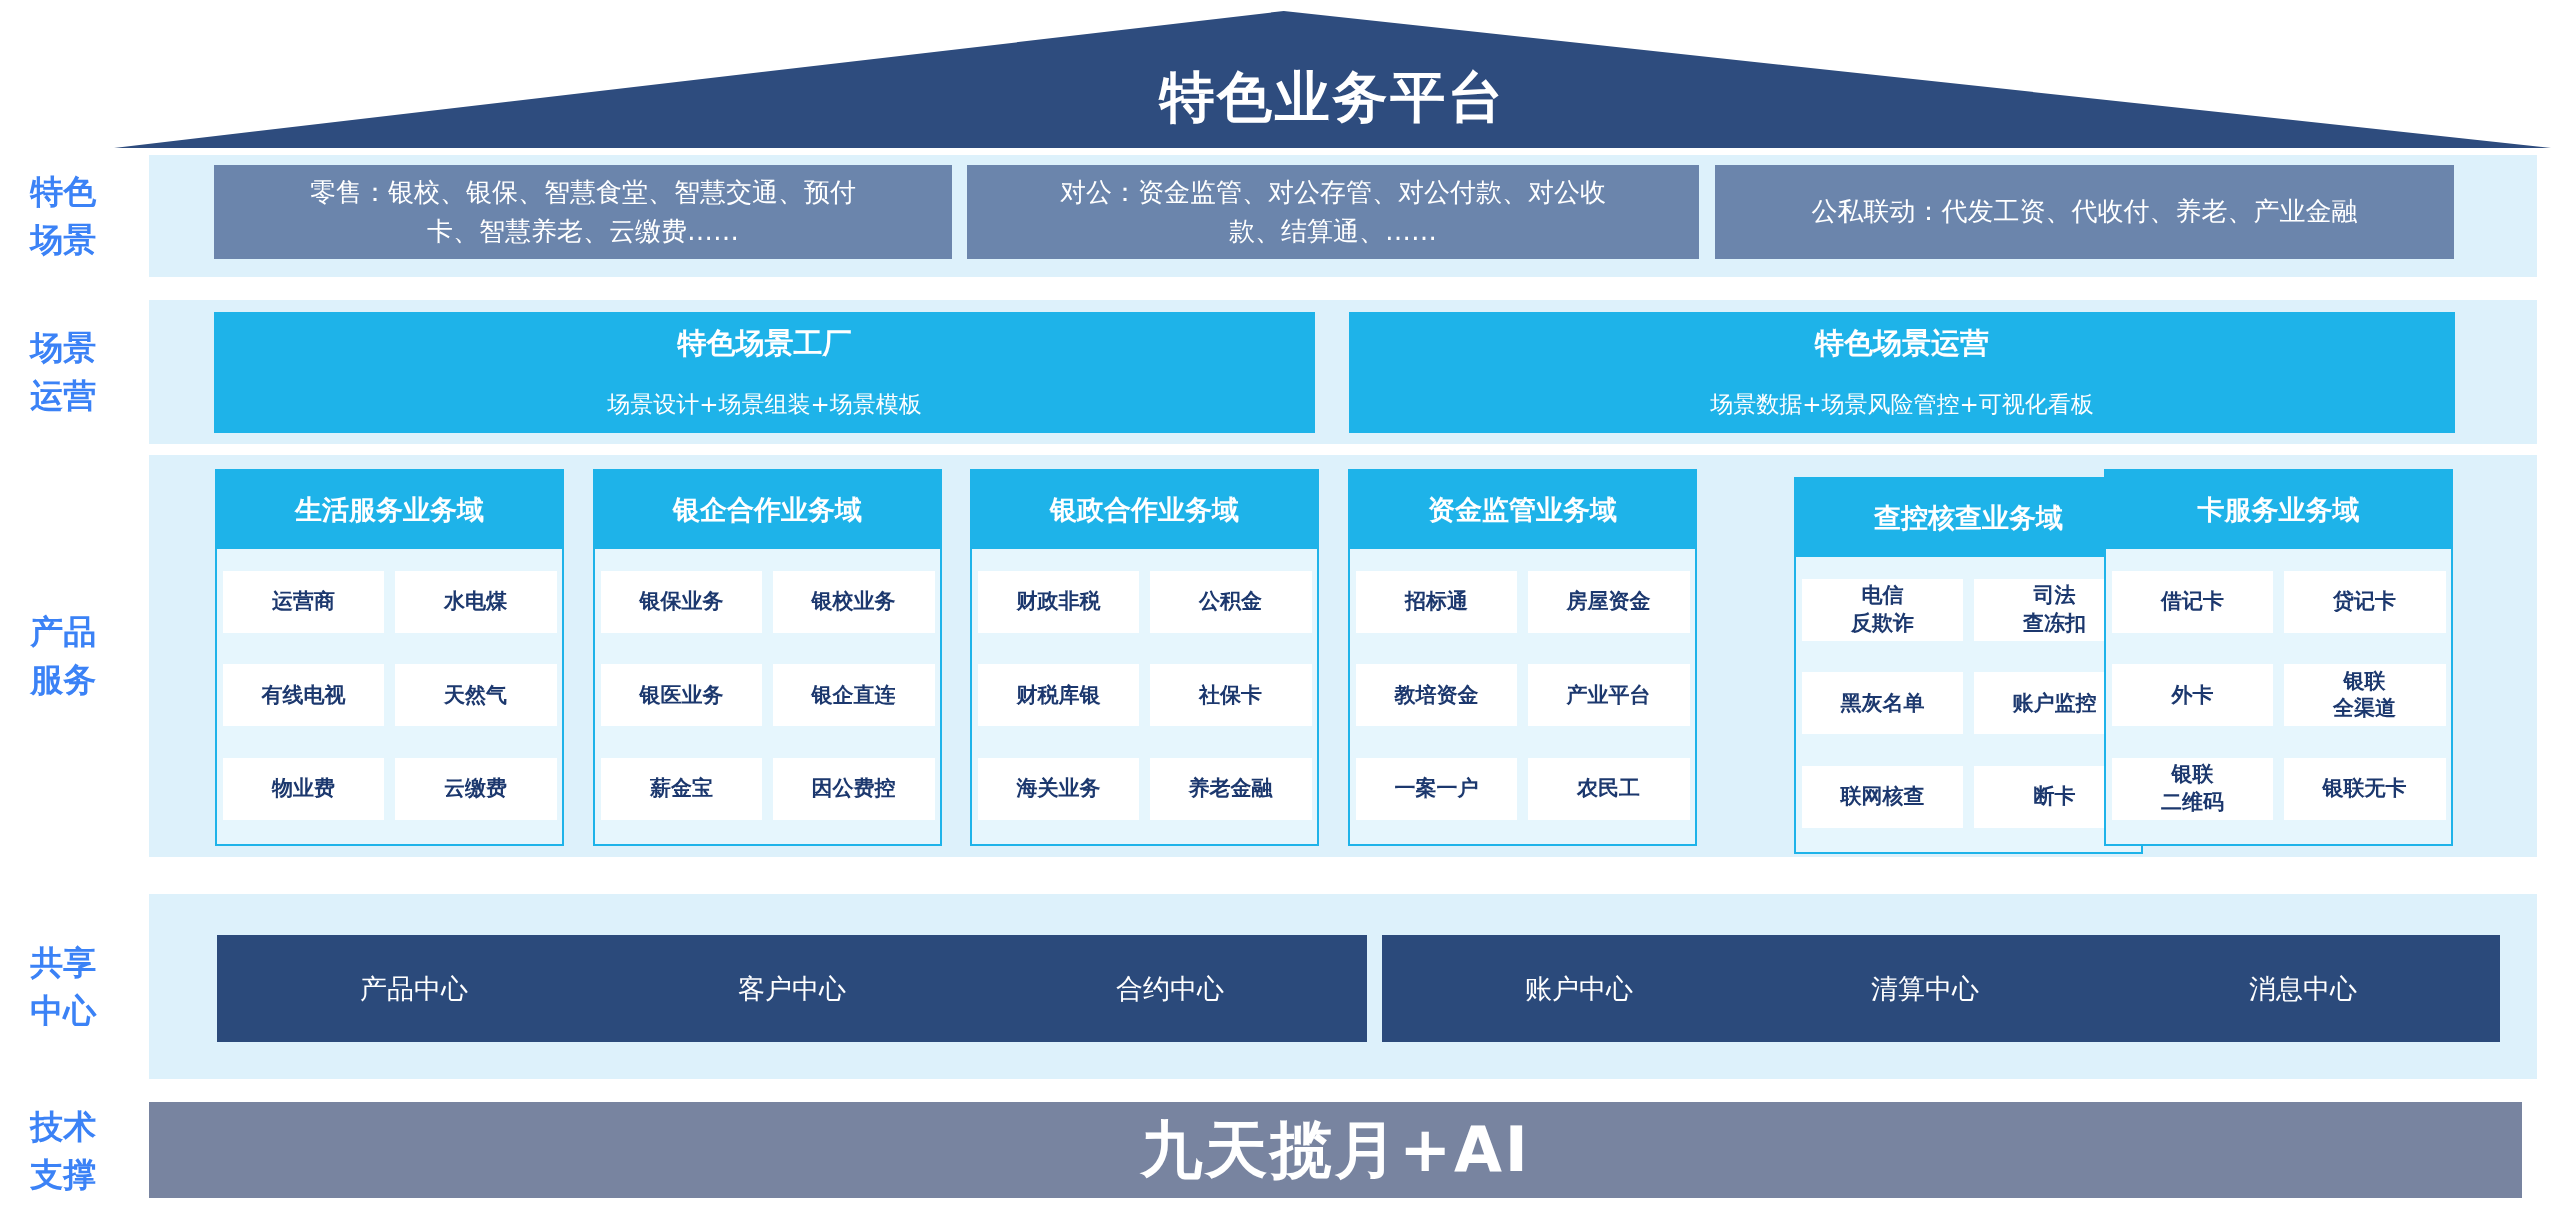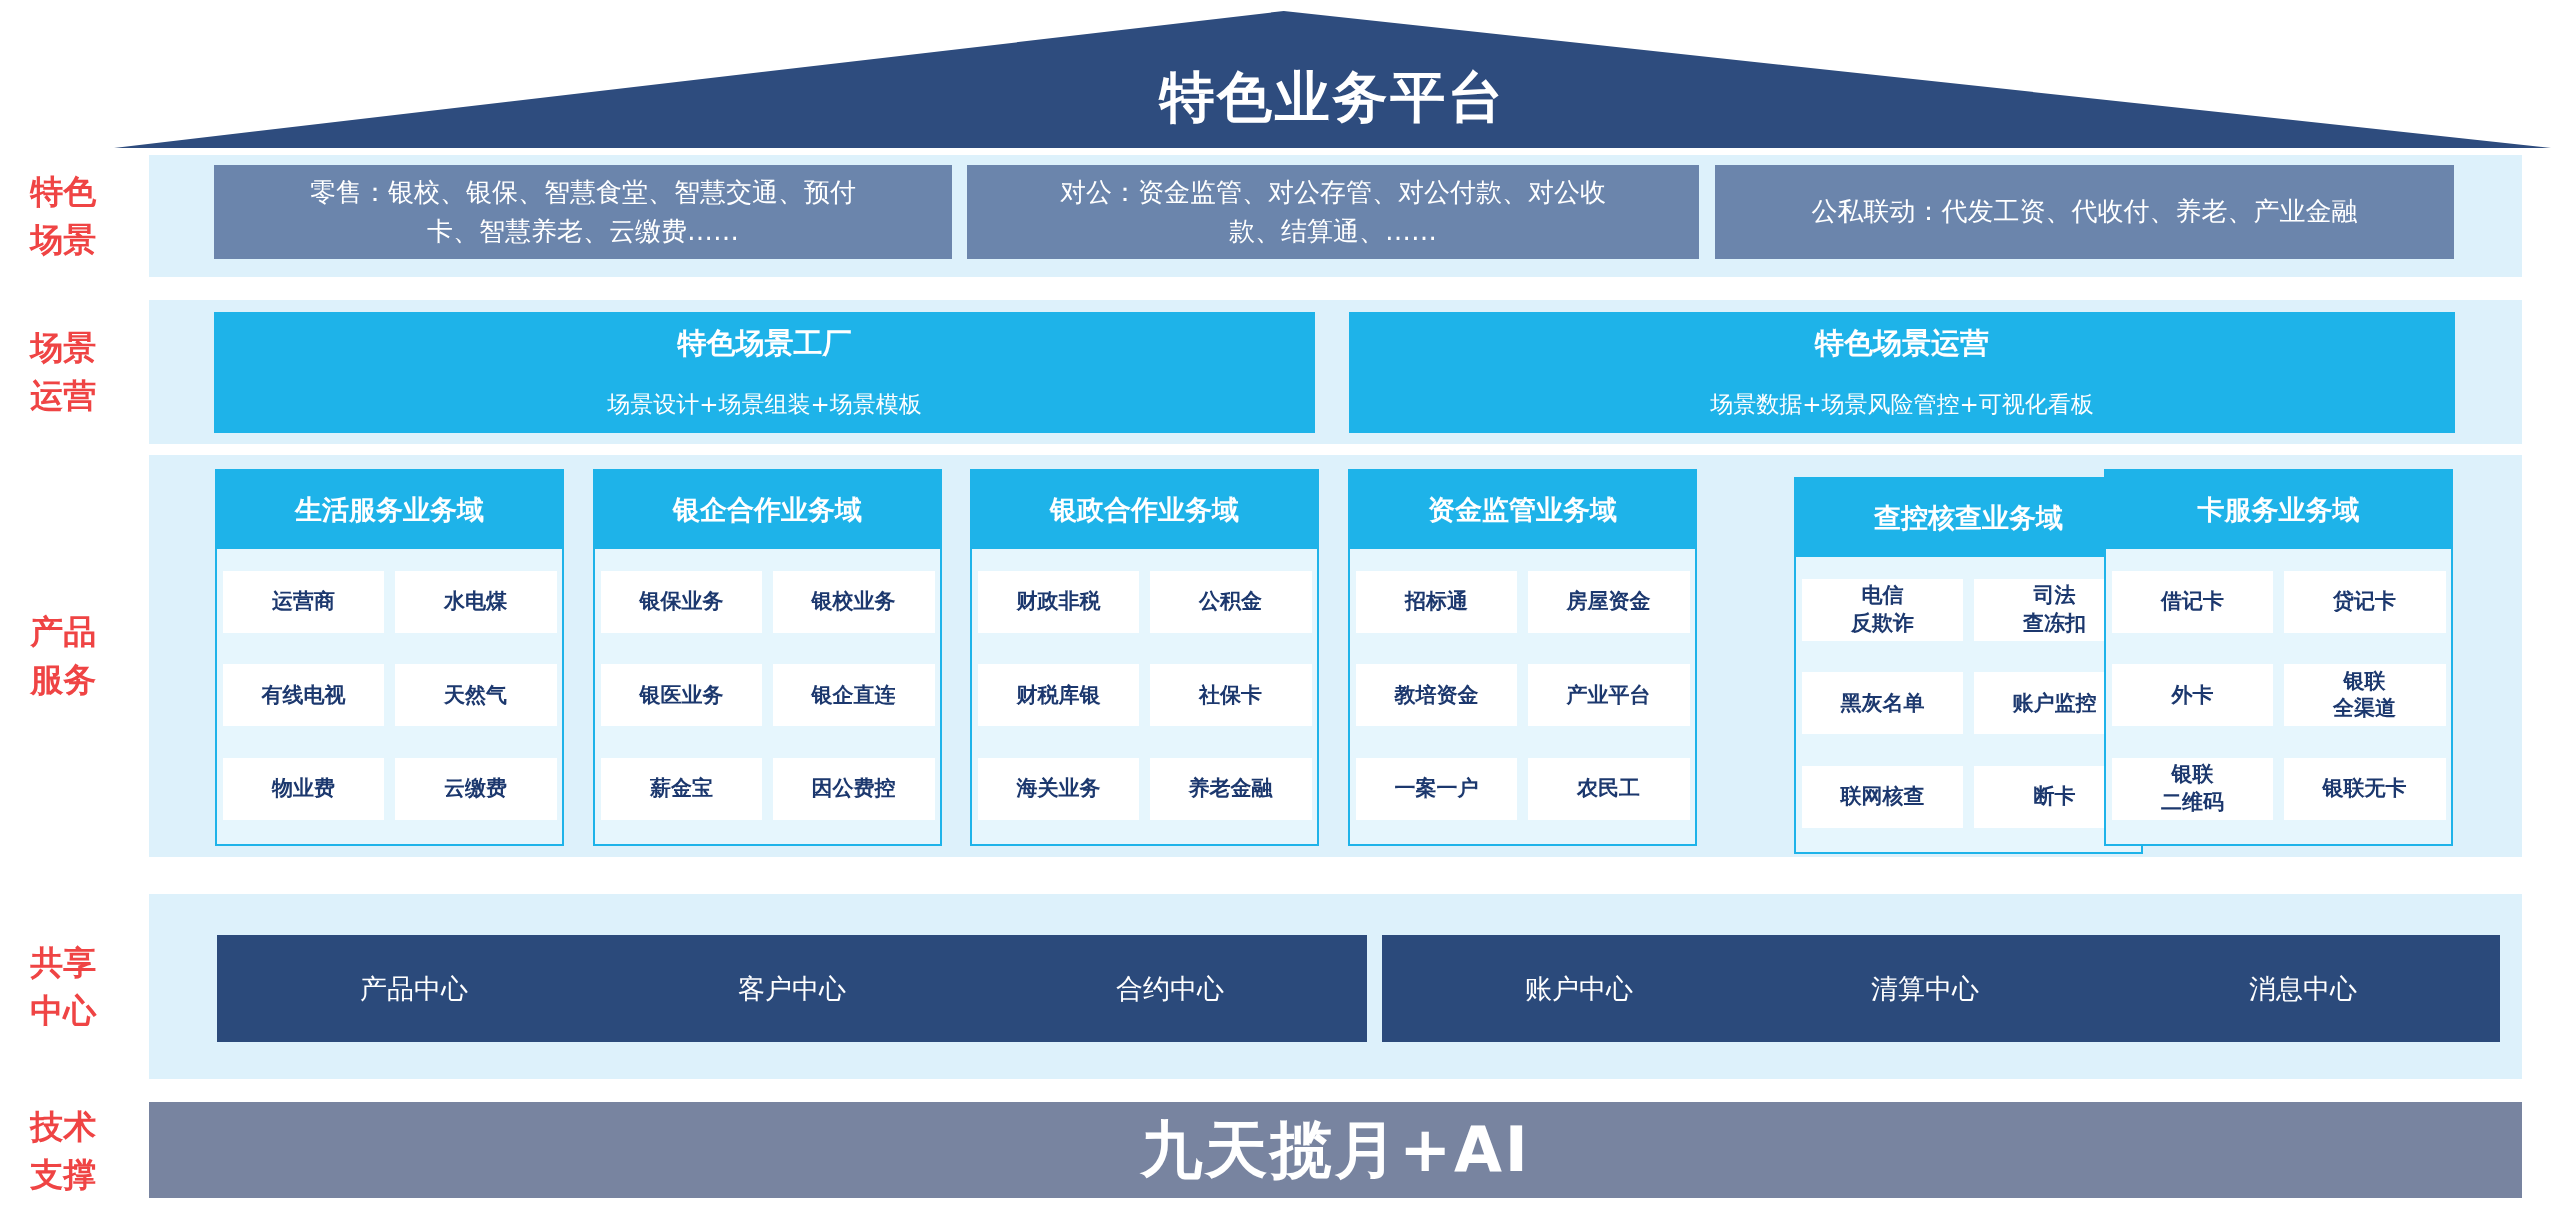--- a/index.html
+++ b/index.html
@@ -14,25 +14,25 @@
     clip-path:polygon(0% 100%, 48% 0%, 100% 100%);
     display:flex;align-items:center;justify-content:center;
   }
   .roof-title{
     color:#ffffff;font-size:55px;font-weight:bold;letter-spacing:2.7px;
     padding-top:36px;text-align:center;
   }
   
   .rowlabel{
     position:absolute;left:8.2px;width:110px;
-    color:#ef4444;font-size:33px;font-weight:bold;line-height:1.45;
+    color:#3b82f6;font-size:33px;font-weight:bold;line-height:1.45;
     text-align:center;white-space:pre-line;
   }
   
-  .band{position:absolute;left:149px;width:2373px;background:#ddf1fb;}
+  .band{position:absolute;left:149px;width:2373px;background:#ddf1fb;padding-left:15px;}
   .band1{top:155px;height:122px;}
   .band2{top:300px;height:144px;}
   .band3{top:455px;height:402px;}
   .band4{top:894px;height:185px;}
   
   .r1box{
     position:absolute;top:9.6px;height:94px;background:#6b85ac;
     color:#ffffff;font-size:26px;line-height:1.5;
     display:flex;align-items:center;justify-content:center;
     text-align:center;white-space:pre-line;

